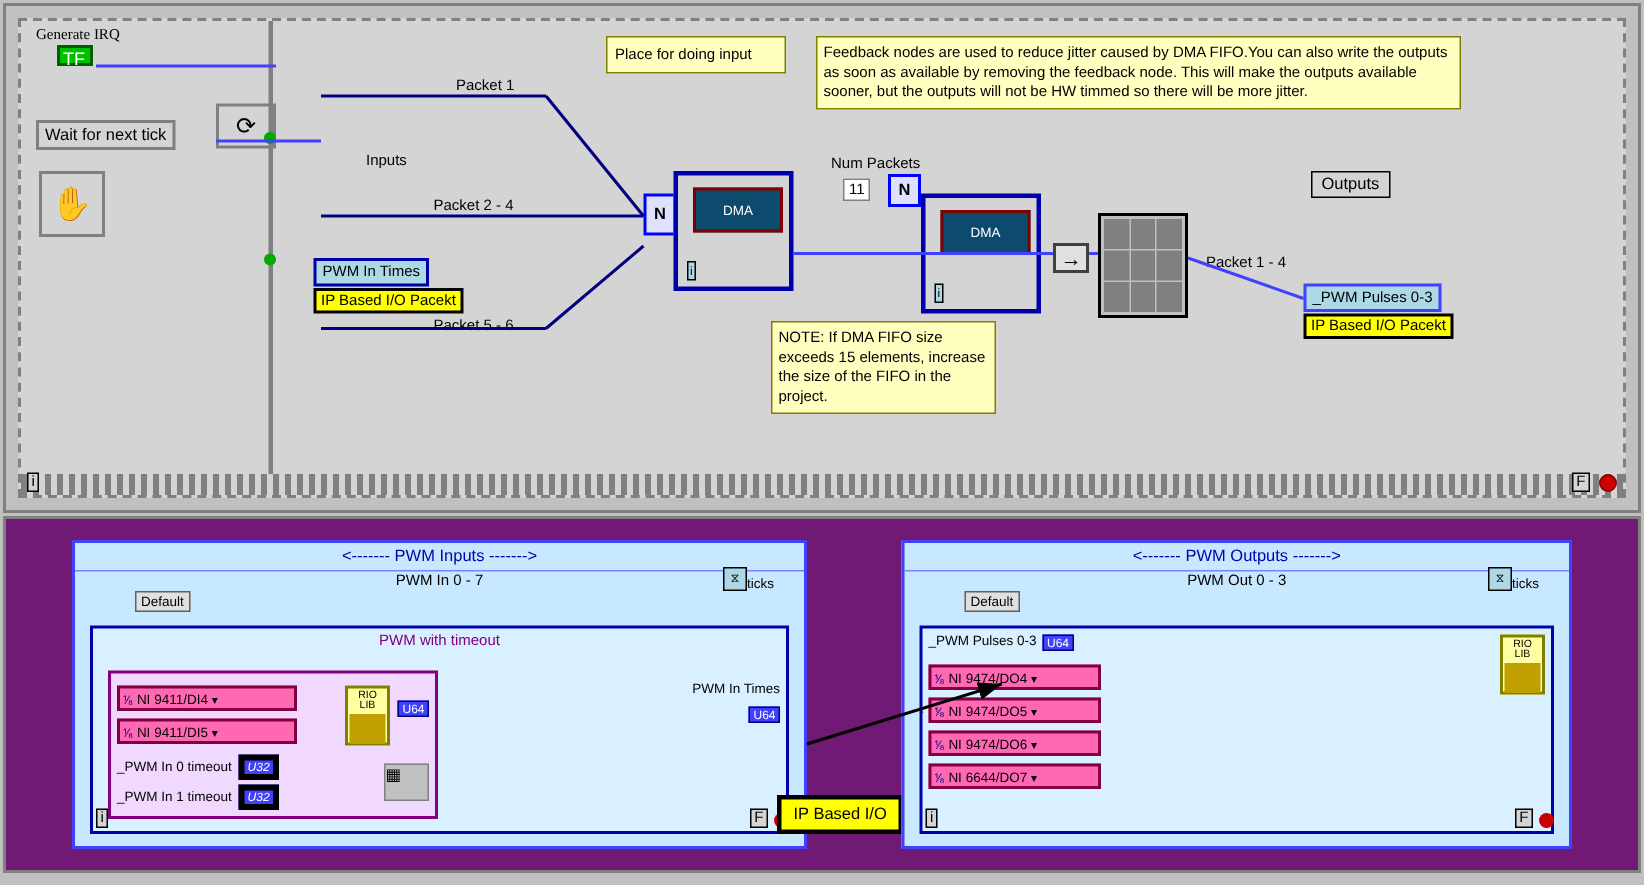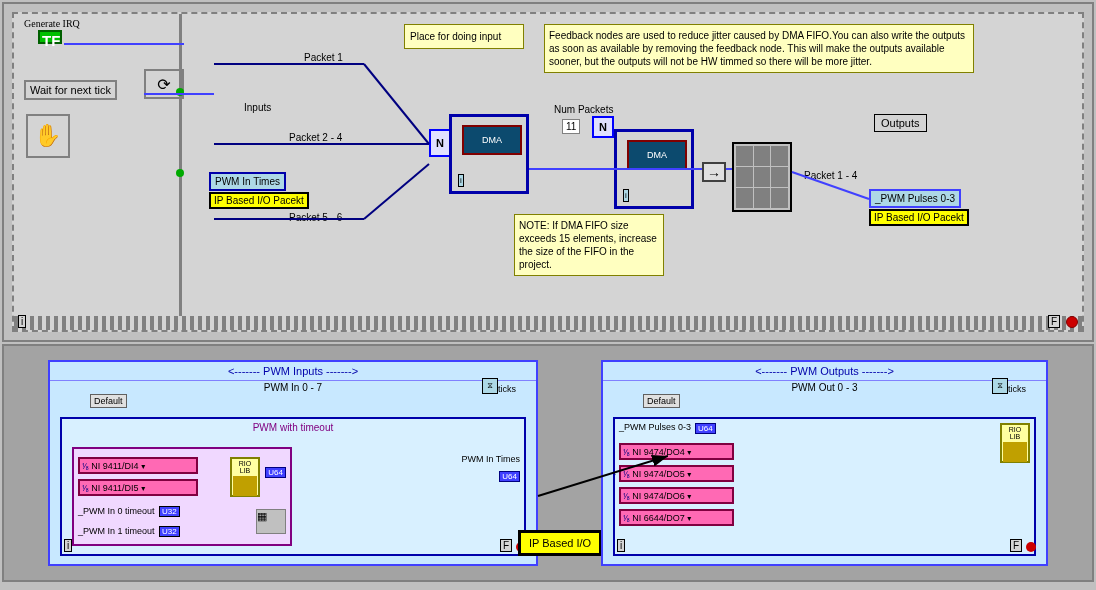--- a/index.html
+++ b/index.html
@@ -23,21 +23,21 @@
 
     .top-panel-inner {
       position: absolute;
       inset: 8px;
       border: 2px dashed #808080;
       background: #d4d4d4;
     }
 
     
     .bottom-panel {
-      background: #a3a3a3;
+      background: #701a75;
       border: 2px solid #808080;
       height: 238px;
       position: relative;
       margin: 2px;
       margin-top: 0;
     }
 
     .bottom-panel-inner {
       position: absolute;
       inset: 4px;
@@ -95,22 +95,22 @@
       color: #000;
       padding: 1px 2px;
       position: absolute;
       white-space: nowrap;
     }
 
     .tf-block {
       background: #00c000;
       border: 2px solid #006000;
       color: white;
-      font-size: 15px;
-      font-weight: bold;
+      font-size: 12px;
+      font-weight: normal;
       padding: 0 2px;
       position: absolute;
     }
 
     .dma-block {
       background: #0c4a6e;
       border: 2px solid #800000;
       font-size: 9px;
       color: white;
       position: absolute;
@@ -195,24 +195,25 @@
     .riolib-block {
       position: absolute;
       border: 2px solid #808000;
       background: #ffffa0;
       font-size: 8px;
     }
 
     .u32-block {
       background: #4040ff;
       color: white;
-      border: 1px solid #000000;
+      border: 4px solid #000000;
       font-size: 8px;
       padding: 0 2px;
       position: absolute;
+      font-style: italic;
     }
 
     .u64-block {
       background: #4040ff;
       color: white;
       border: 1px solid #000080;
       font-size: 8px;
       padding: 0 2px;
       position: absolute;
     }

